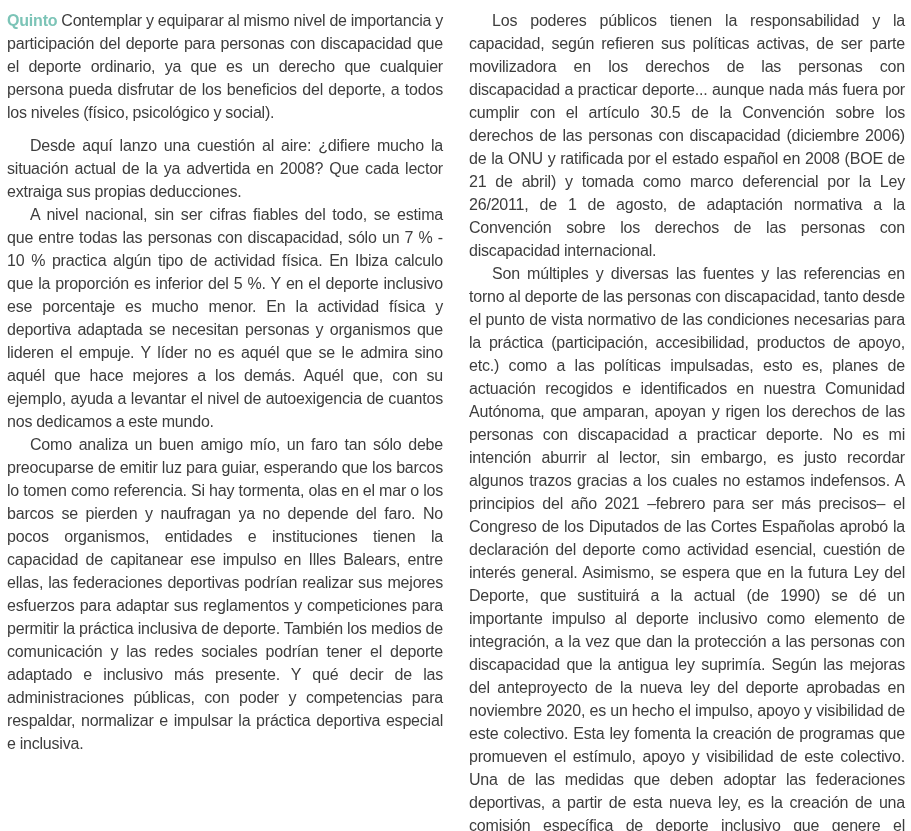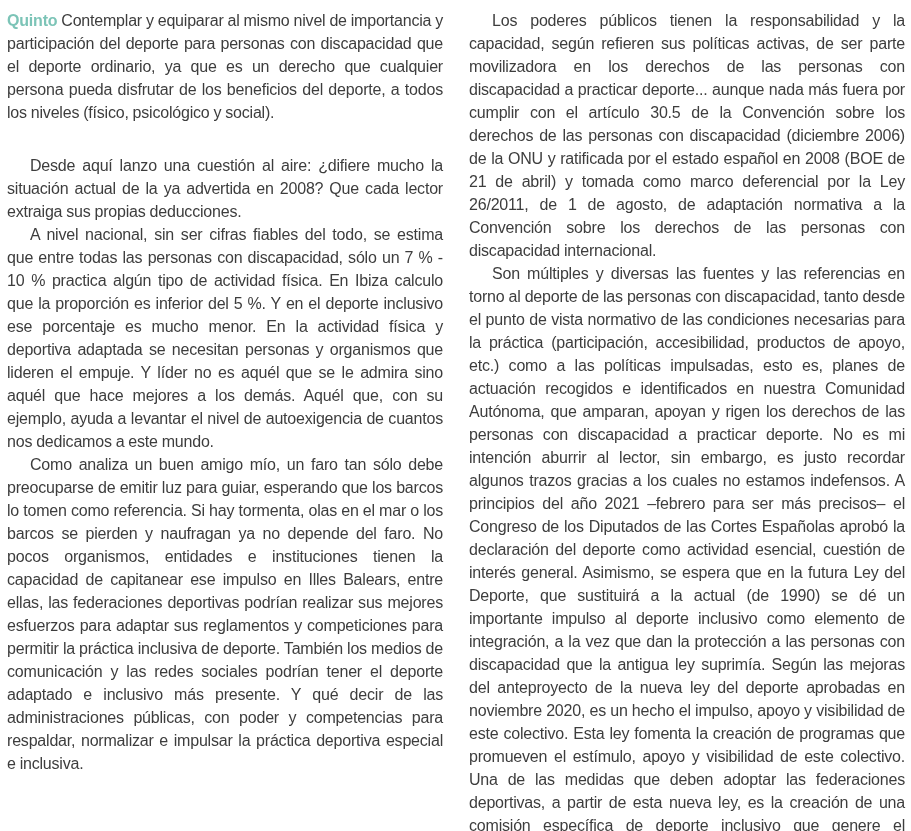--- a/index.html
+++ b/index.html
@@ -31,21 +31,21 @@
     font-size: 16px;
     line-height: 23px;
     letter-spacing: -0.2px;
     color: #3d3d3d;
     text-align: justify;
     hyphens: auto;
     -webkit-hyphens: auto;
     word-spacing: -0.3px;
   }
   .para.indent { text-indent: 23px; }
-  .para.gap    { margin-top: 30px; }
+  .para.gap    { margin-top: 10px; }
   .lead {
     color: #7cc4b7;
     font-weight: bold;
   }
 </style>
 </head>
 <body>
 
 <div class="page">
 

